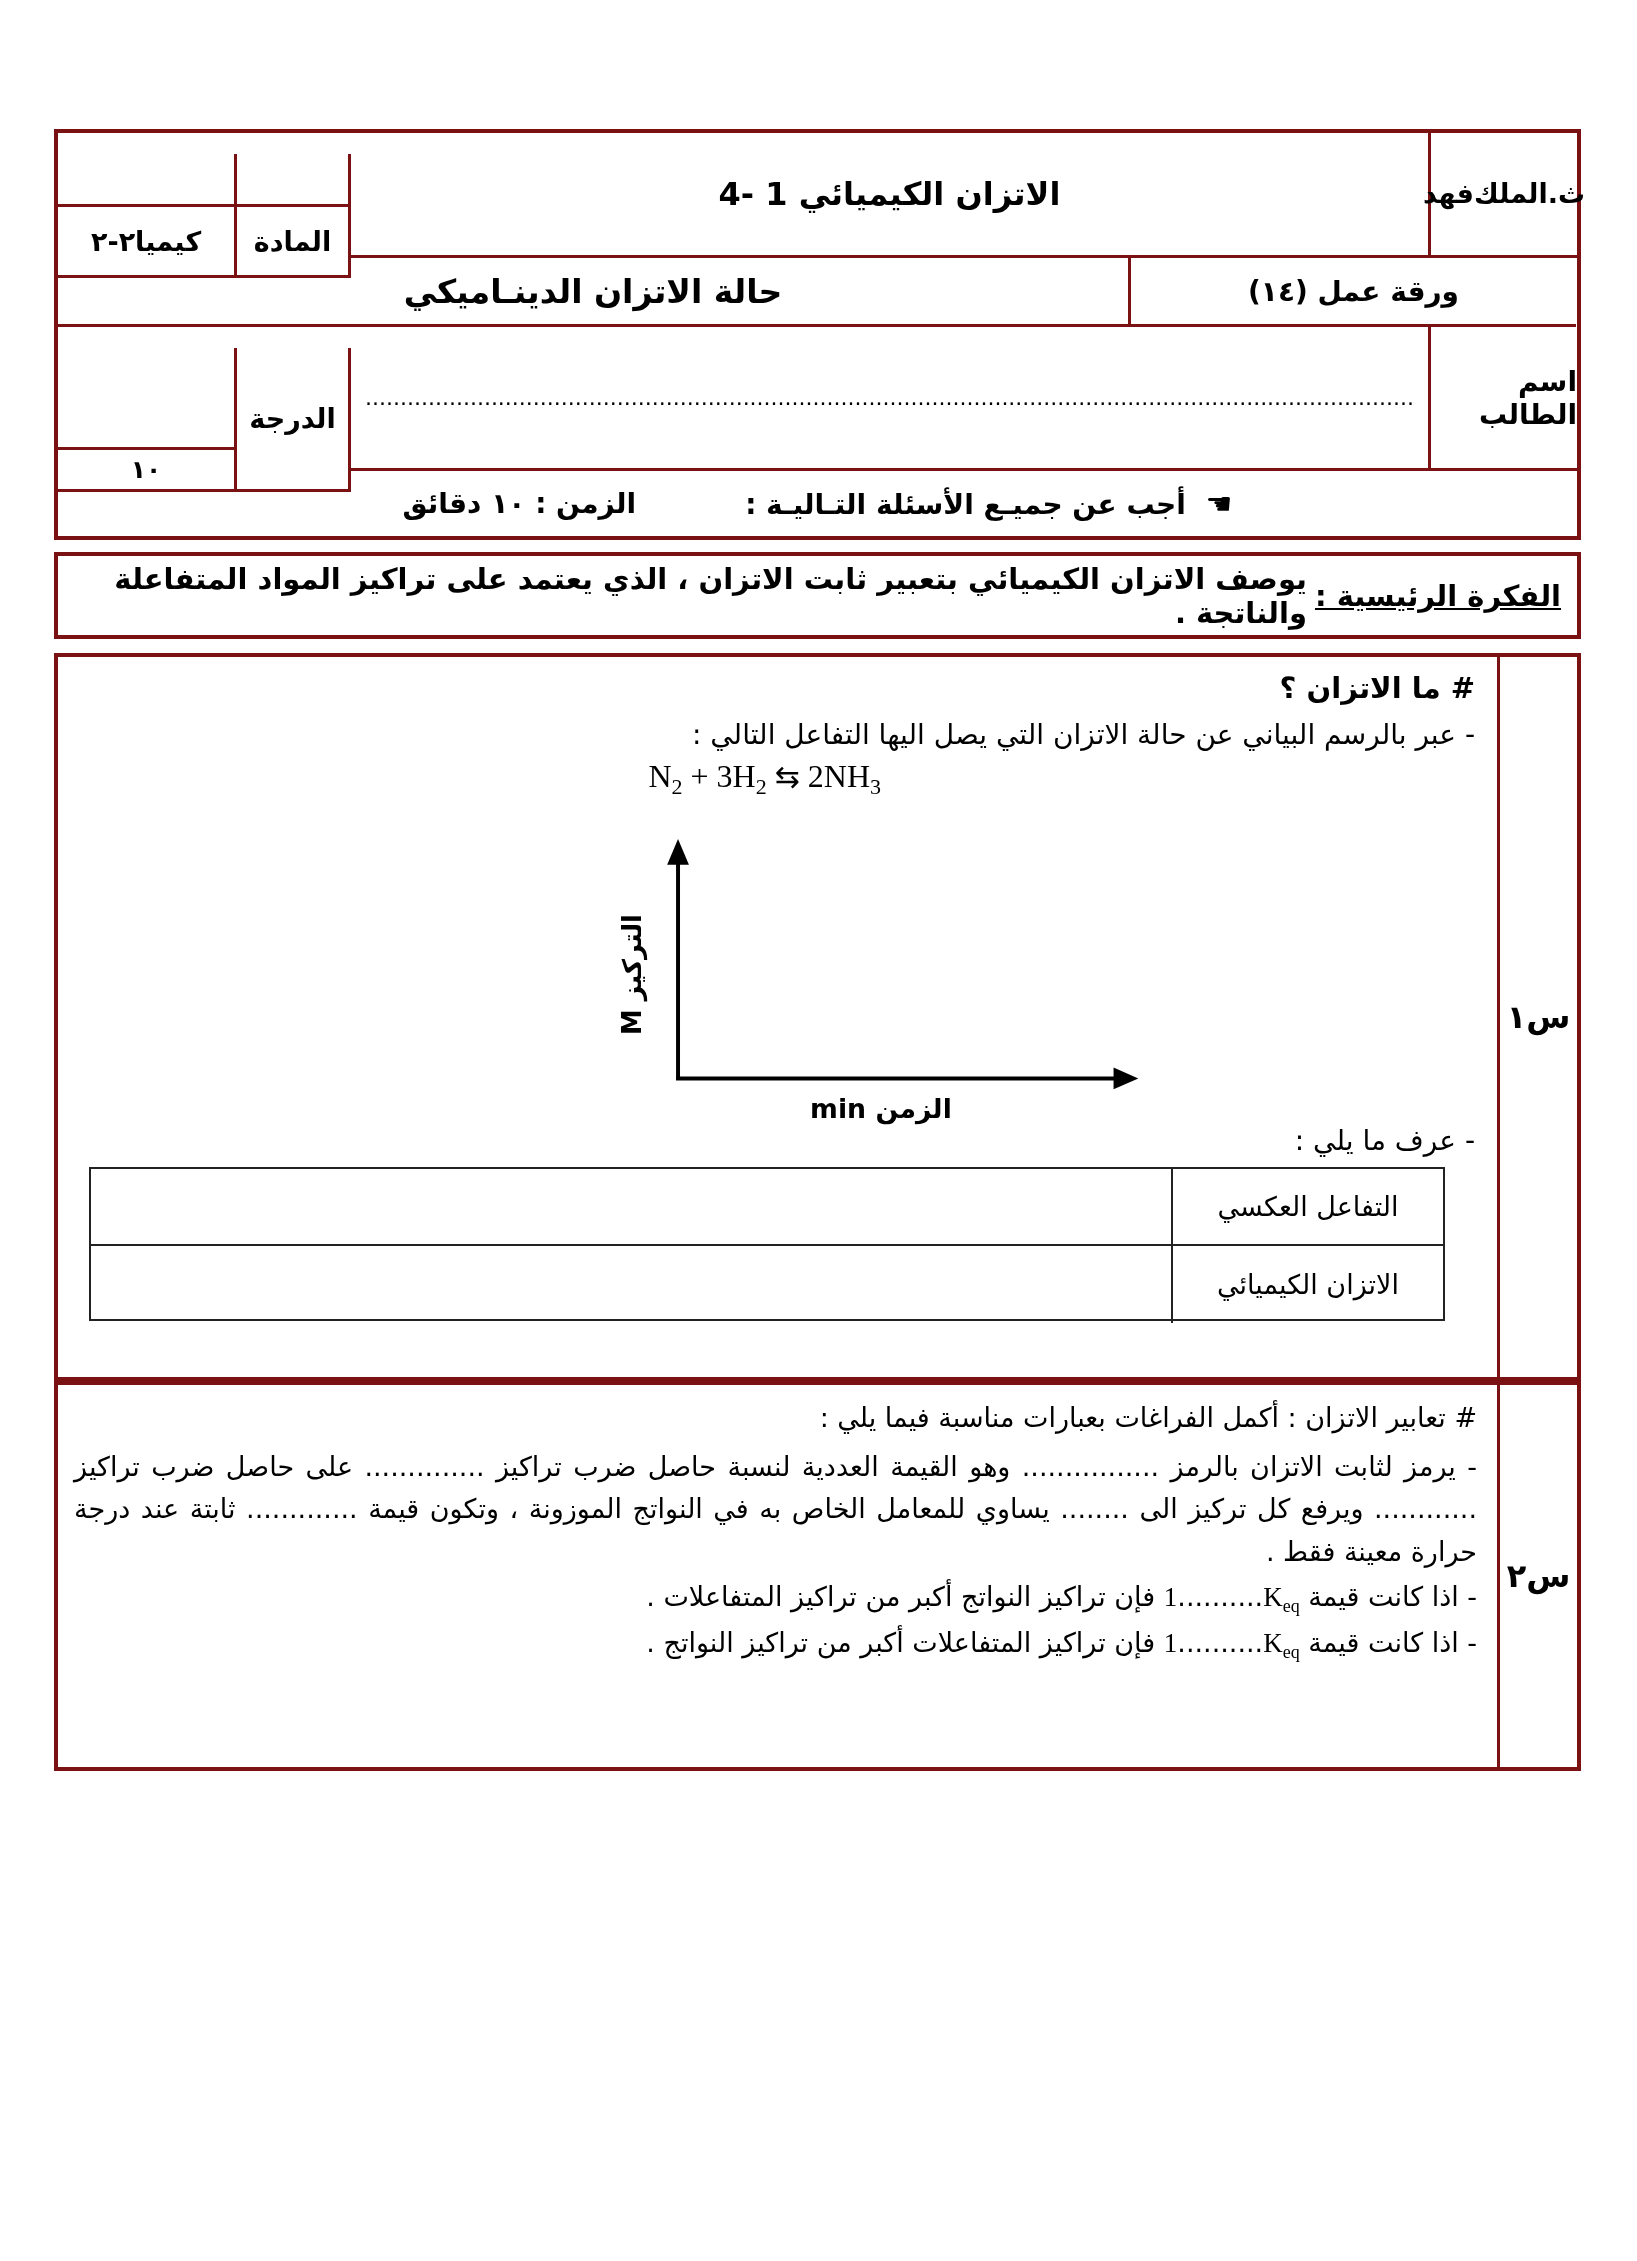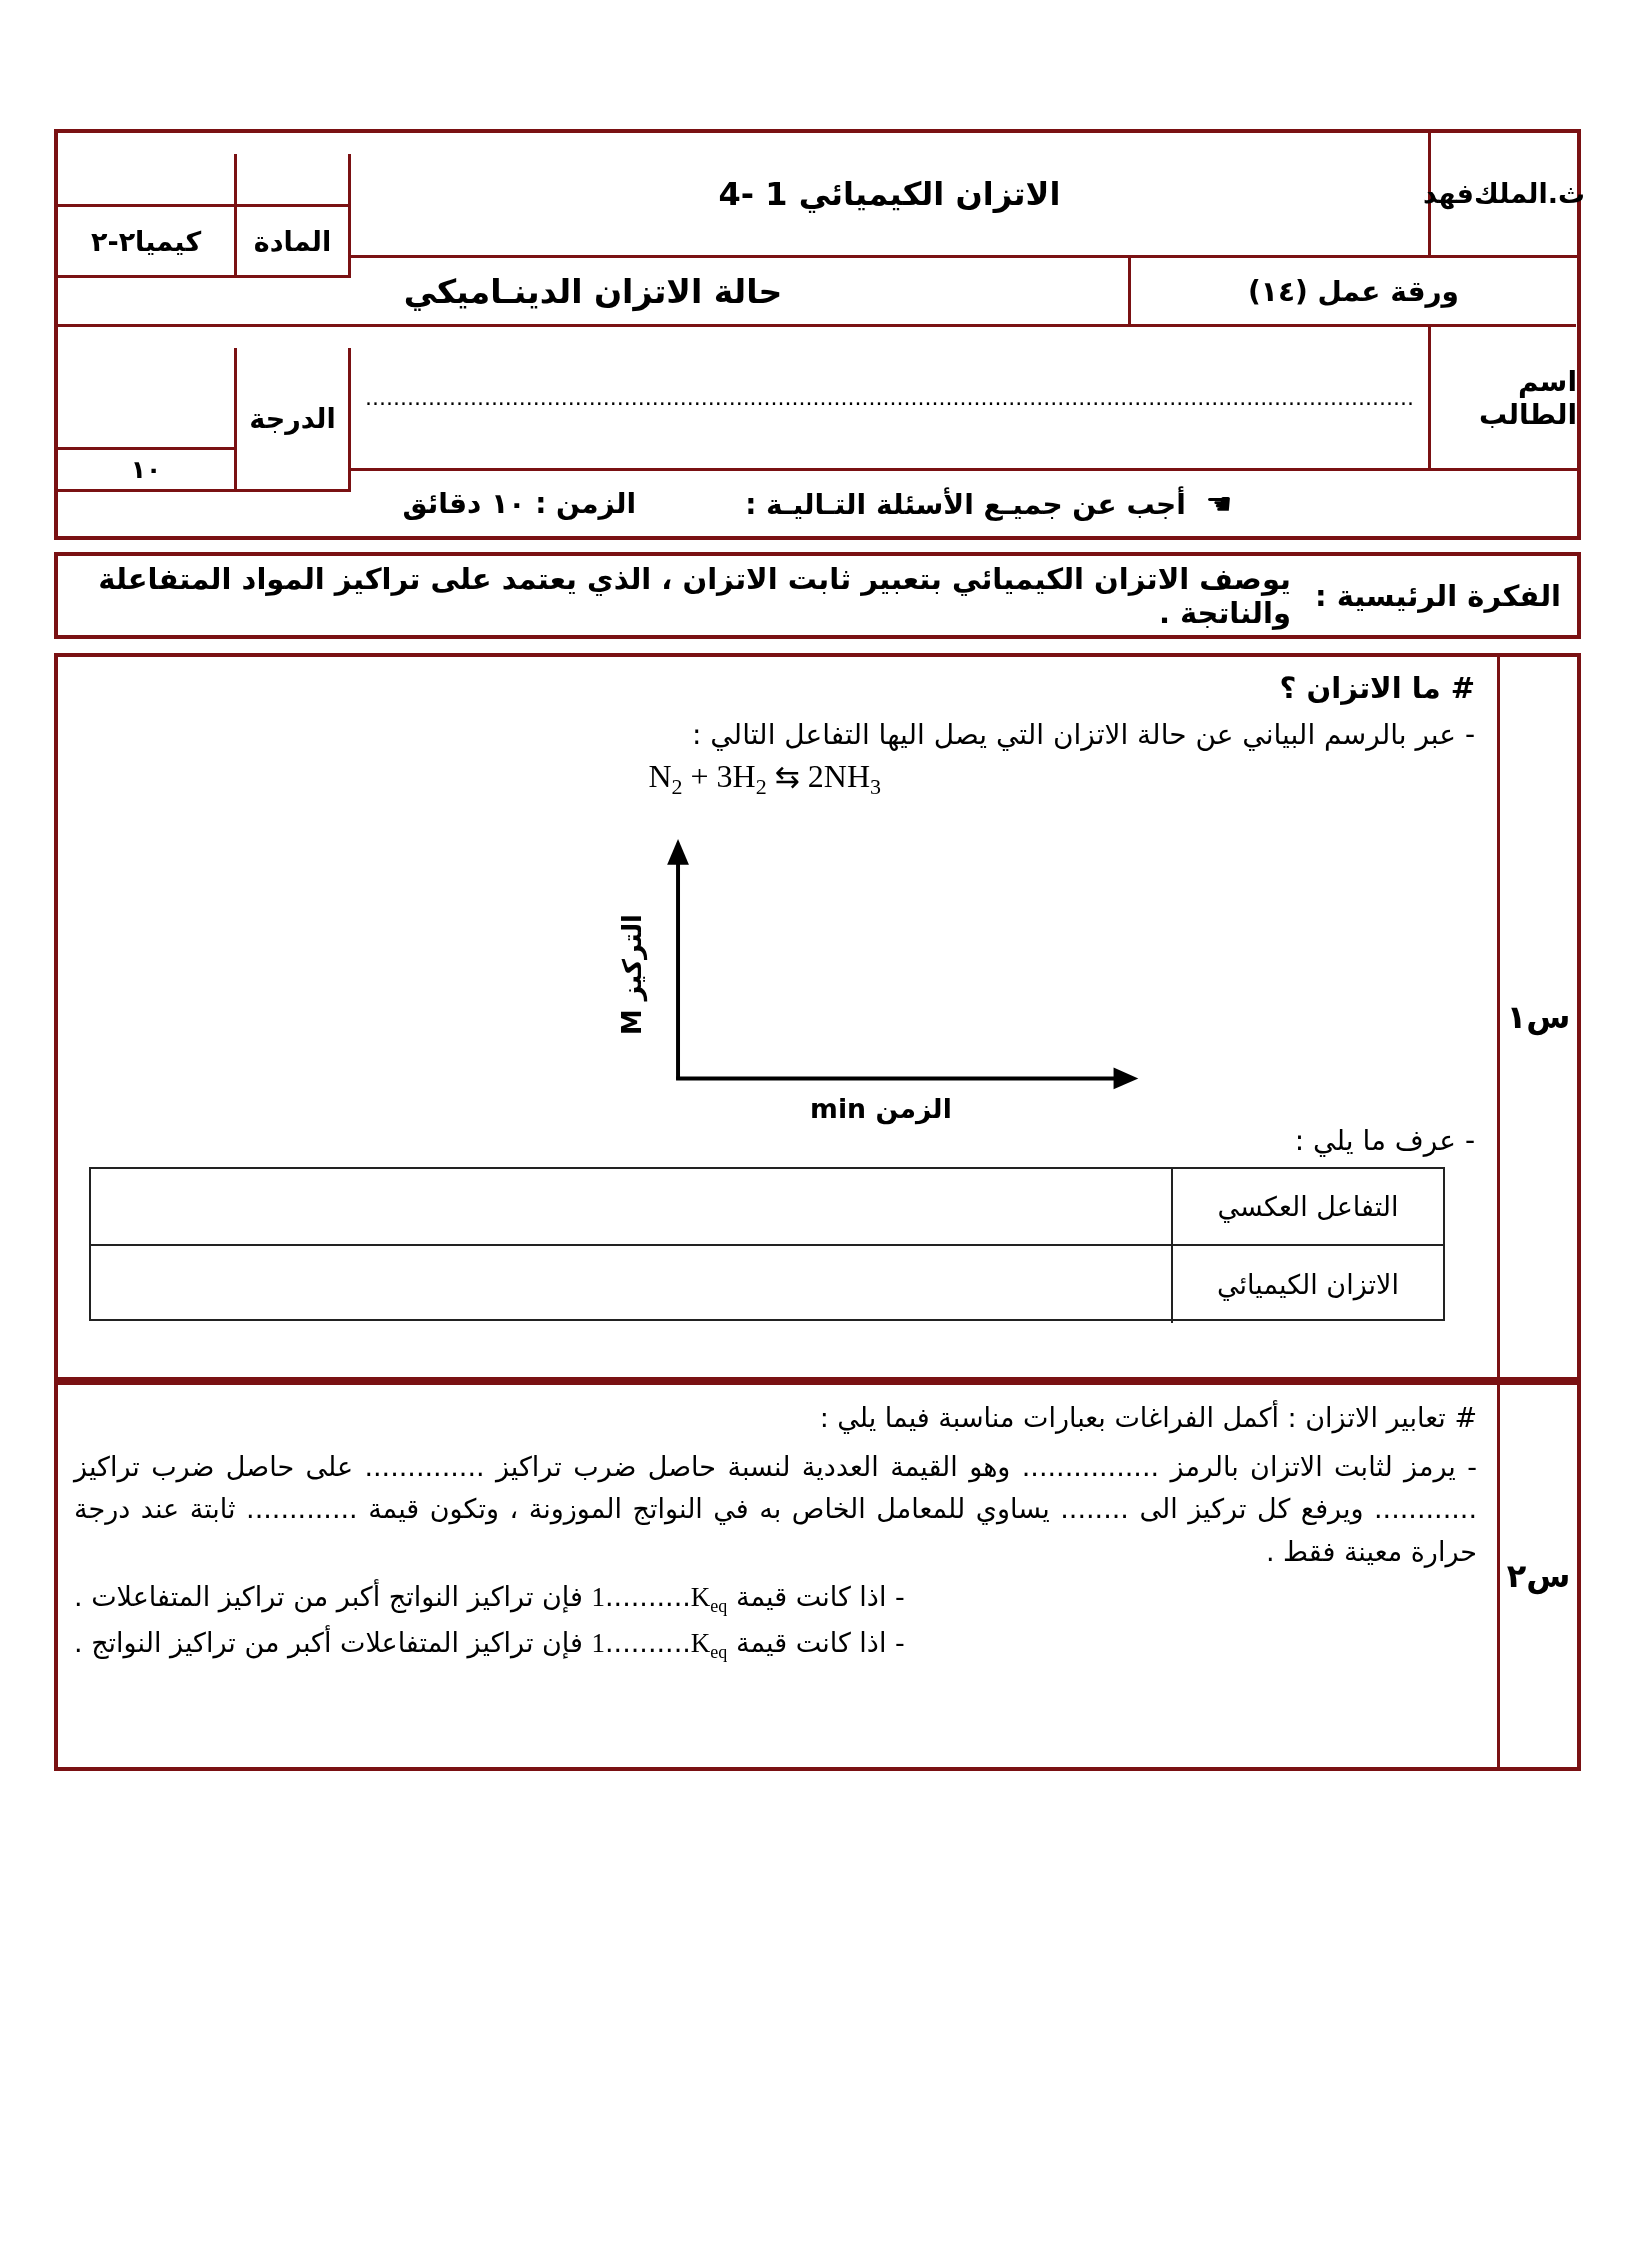--- a/index.html
+++ b/index.html
@@ -39,21 +39,21 @@
     gap:109px; font-weight:bold; font-size:28px; }
   .pointer { font-size:30px; margin-left:10px; }
 
   
   .idea-box {
     left:54px; top:552px; width:1527px; height:87px; position:absolute;
     border:4px solid var(--maroon);
     display:flex; align-items:center; padding:0 16px;
     font-size:29px; font-weight:bold;
   }
-  .idea-label { margin-left:24px; white-space:nowrap; }
+  .idea-label { text-decoration:underline; margin-left:8px; white-space:nowrap; }
 
   
   .q-box { position:absolute; left:54px; width:1527px; border:4px solid var(--maroon); }
   .q1 { top:653px; height:728px; }
   .q2 { top:1381px; height:390px; }
   .q-strip {
     position:absolute; top:0; bottom:0; right:0; width:80px;
     border-right:none; border-left:3px solid var(--maroon);
     display:flex; align-items:center; justify-content:center;
     font-weight:bold; font-size:32px;
@@ -79,21 +79,21 @@
   .def-row.first { border-bottom:2px solid #222; }
   .def-term {
     width:272px; border-left:2px solid #222;
     display:flex; align-items:center; justify-content:center; font-size:27px;
   }
   .def-answer { flex:1; }
 
   .q2-content { padding:12px 20px 0 16px; font-size:27px; line-height:1.58; }
   .q2-heading { margin-bottom:6px; }
   .q2-para { text-align:justify; margin:2px 0; }
-  .keq-line { text-align:left; margin:2px 0; }
+  .keq-line { text-align:right; margin:2px 0; }
   .ib { display:inline-block; direction:ltr; }
   .latin { font-family:"Liberation Serif","DejaVu Serif",serif; }
   .latin sub { font-size:18px; }
 
   svg text { font-family:"DejaVu Sans", sans-serif; }
 </style>
 </head>
 <body>
 
 <div class="header-box">

